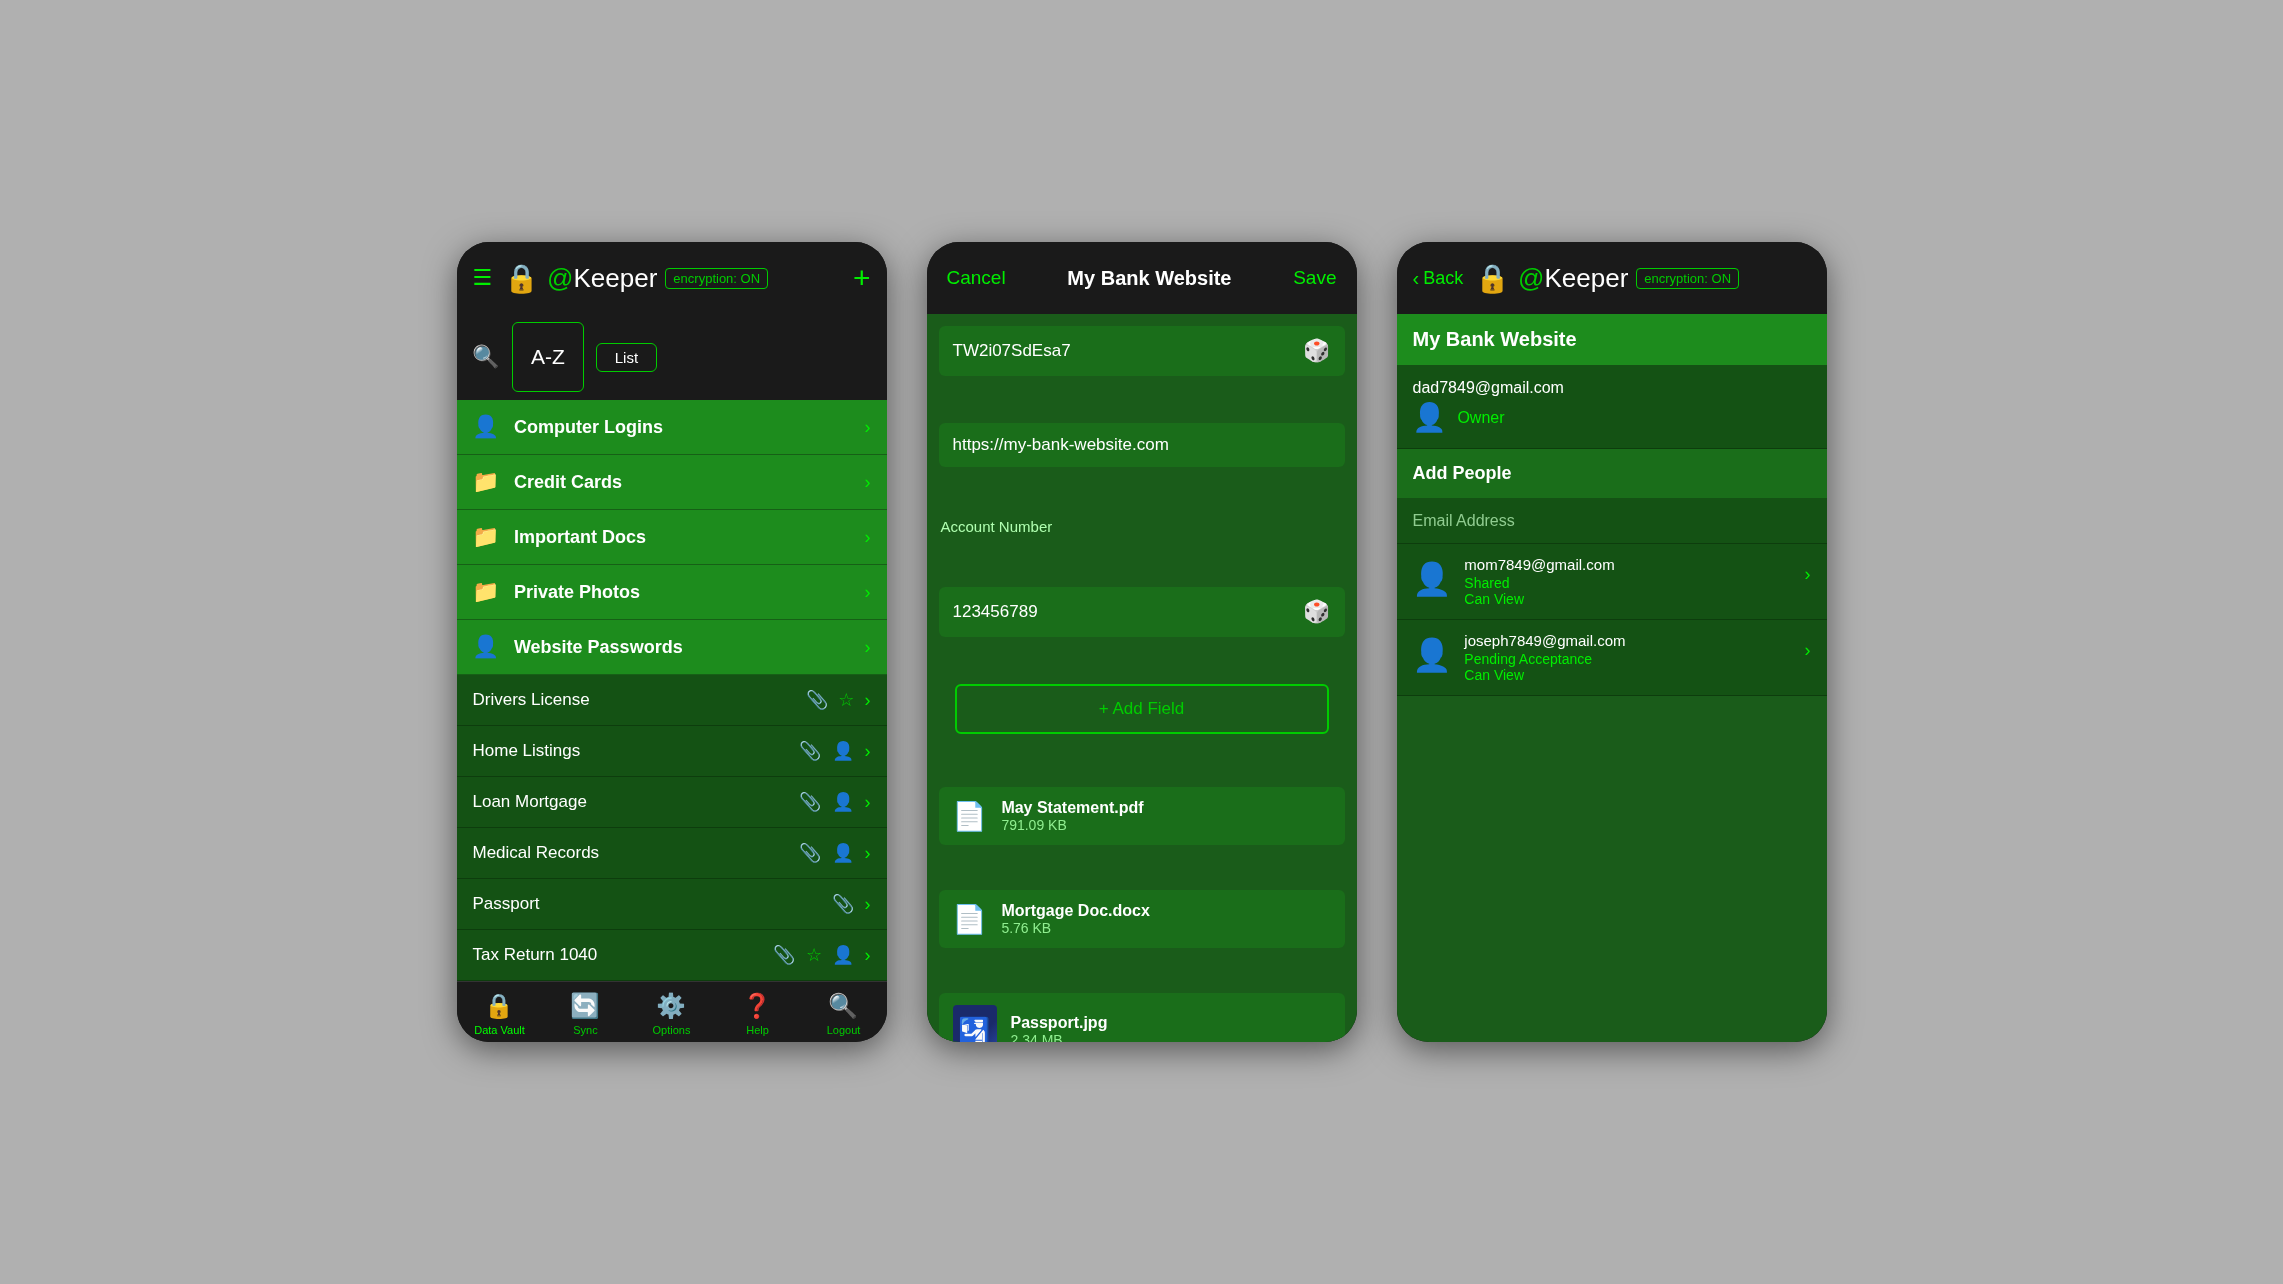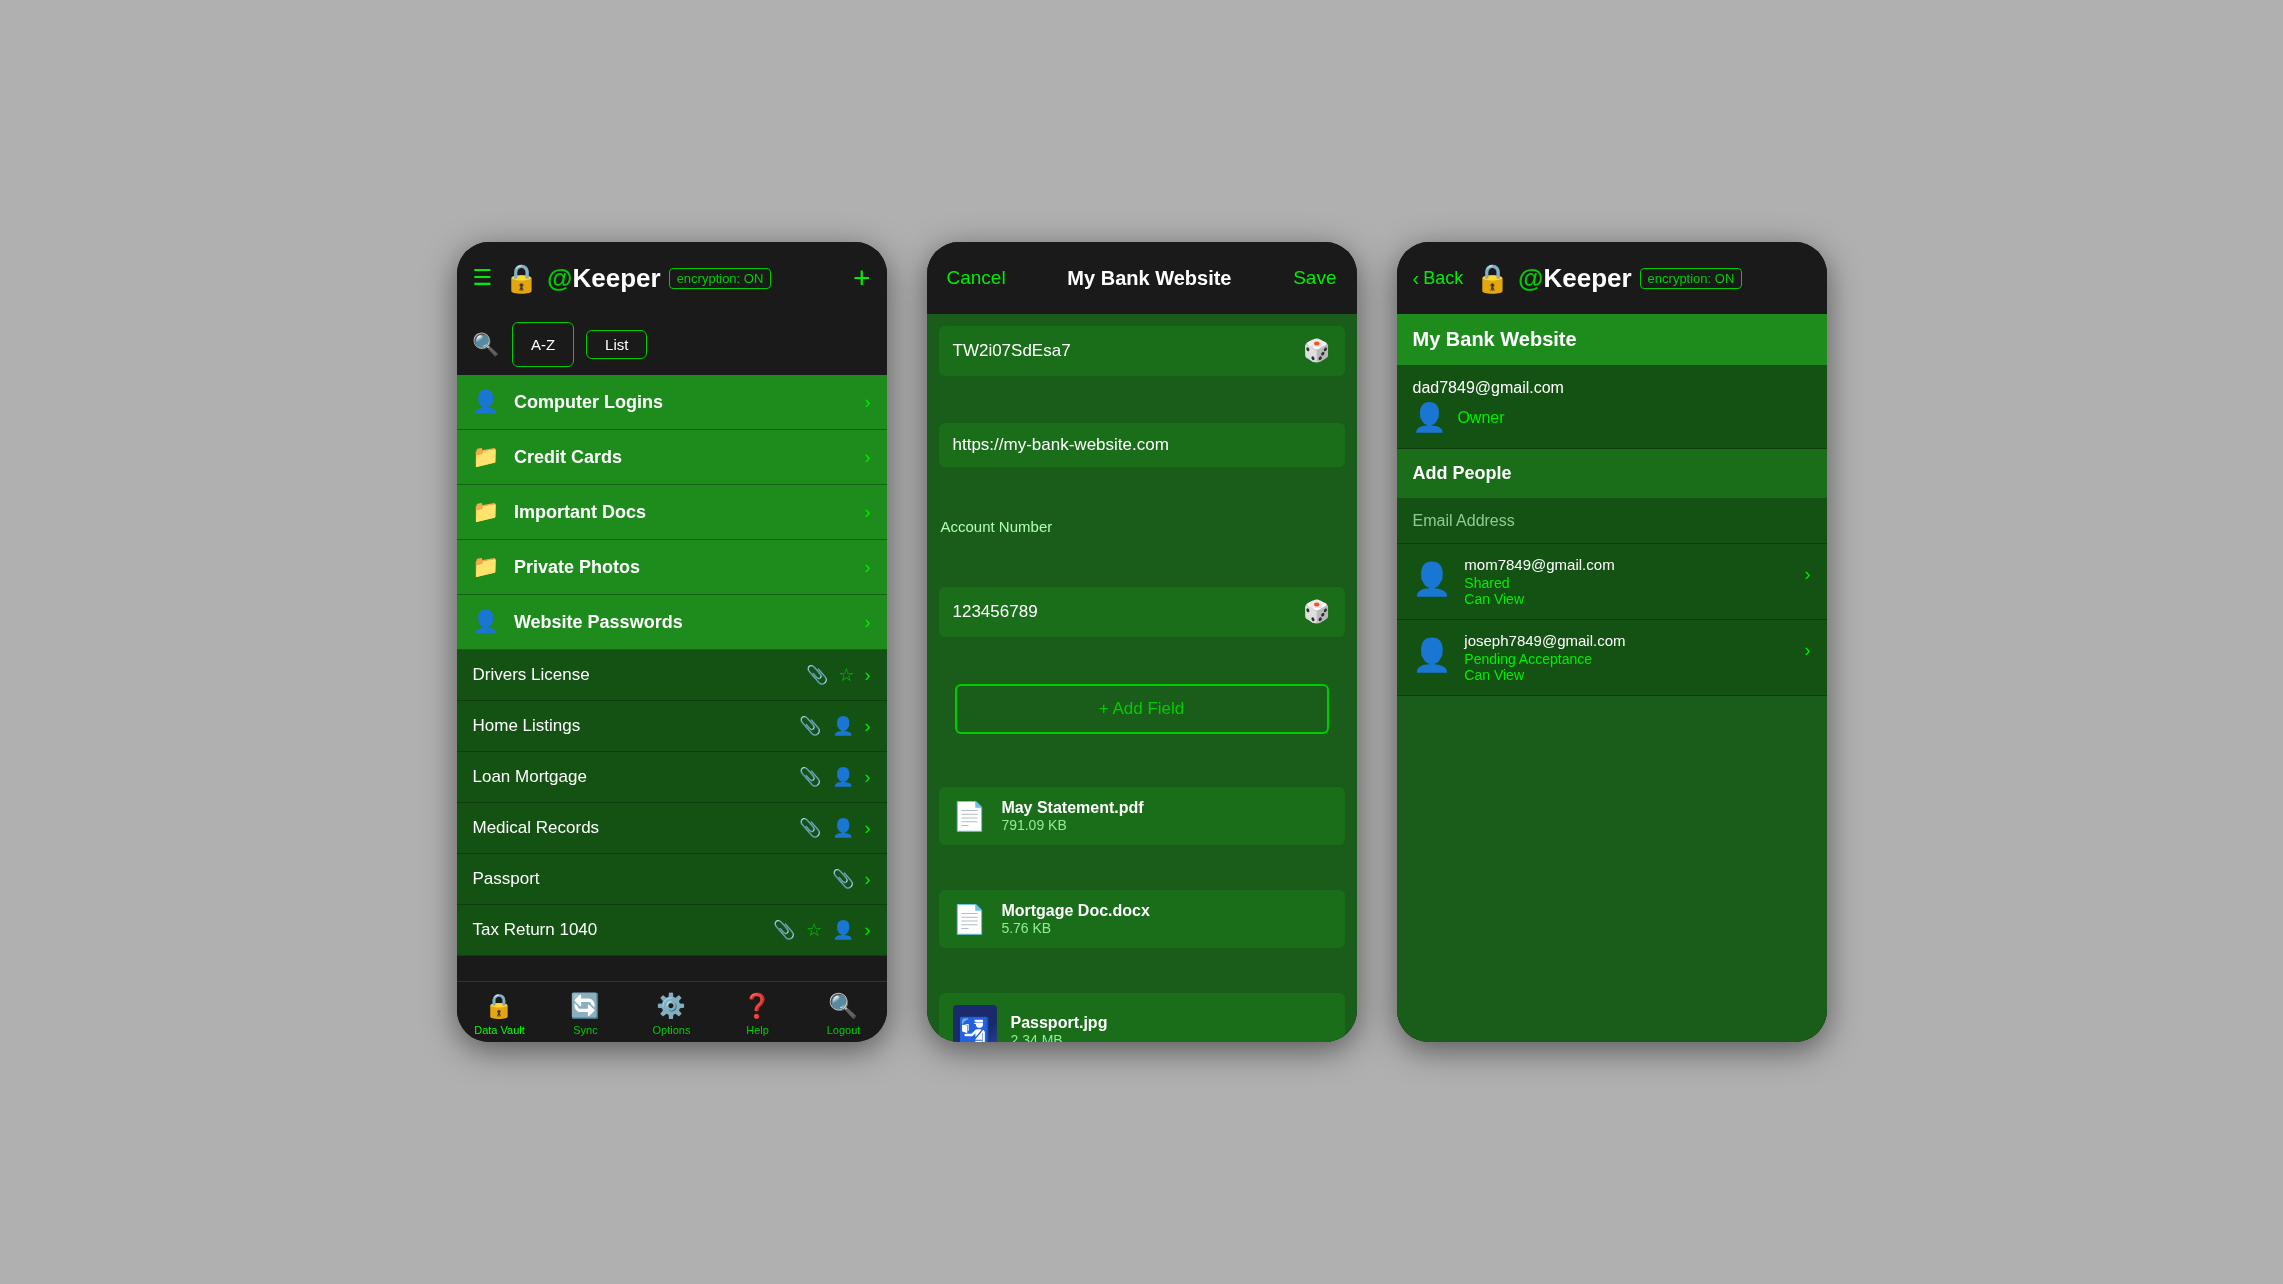--- a/index.html
+++ b/index.html
@@ -48,21 +48,21 @@
     }
     .header-dark .logo-area {
       display: flex;
       align-items: center;
       gap: 8px;
       flex: 1;
     }
     .logo-text {
       color: white;
       font-size: 26px;
-      font-weight: bold;
+      font-weight: normal;
     }
     .logo-icon {
       font-size: 28px;
     }
     .encryption-badge {
       color: #00cc00;
       font-size: 13px;
       border: 1.5px solid #00cc00;
       padding: 2px 7px;
       border-radius: 4px;
@@ -95,23 +95,23 @@
       gap: 12px;
     }
     .search-icon-btn {
       color: #00cc00;
       font-size: 22px;
     }
     .sort-btn {
       border: 1.5px solid #00cc00;
       color: white;
       background: transparent;
-      padding: 13px 18px;
+      padding: 22px 18px;
       border-radius: 6px;
-      font-size: 15px;
+      font-size: 21px;
       cursor: pointer;
     }
     .list-btn {
       border: 1.5px solid #00cc00;
       color: white;
       background: transparent;
       padding: 5px 18px;
       border-radius: 6px;
       font-size: 15px;
       cursor: pointer;

